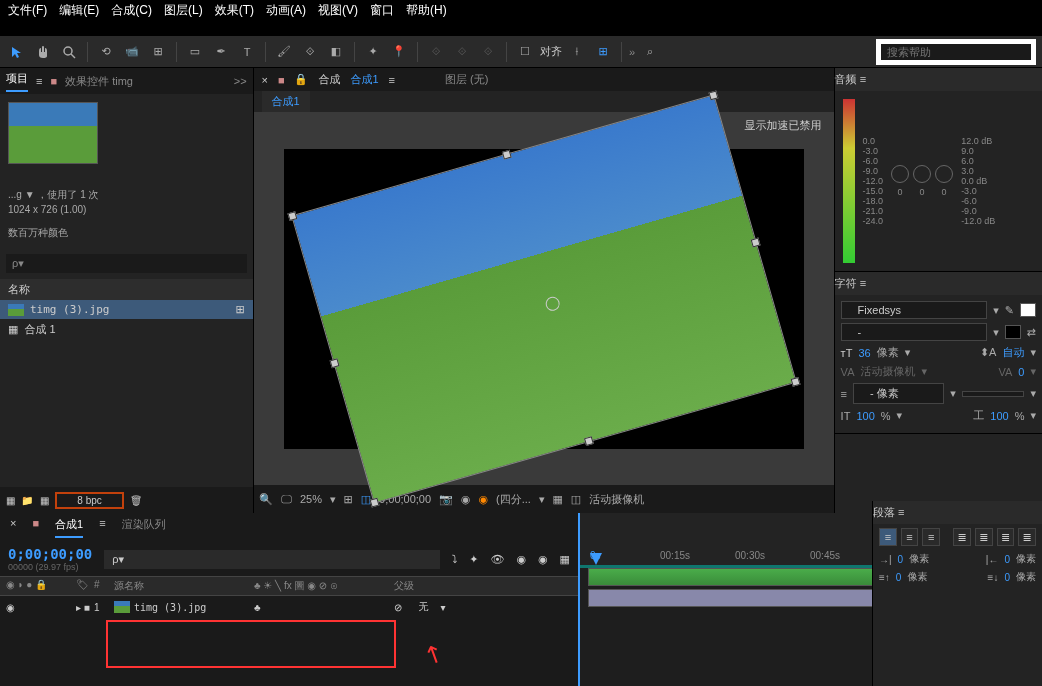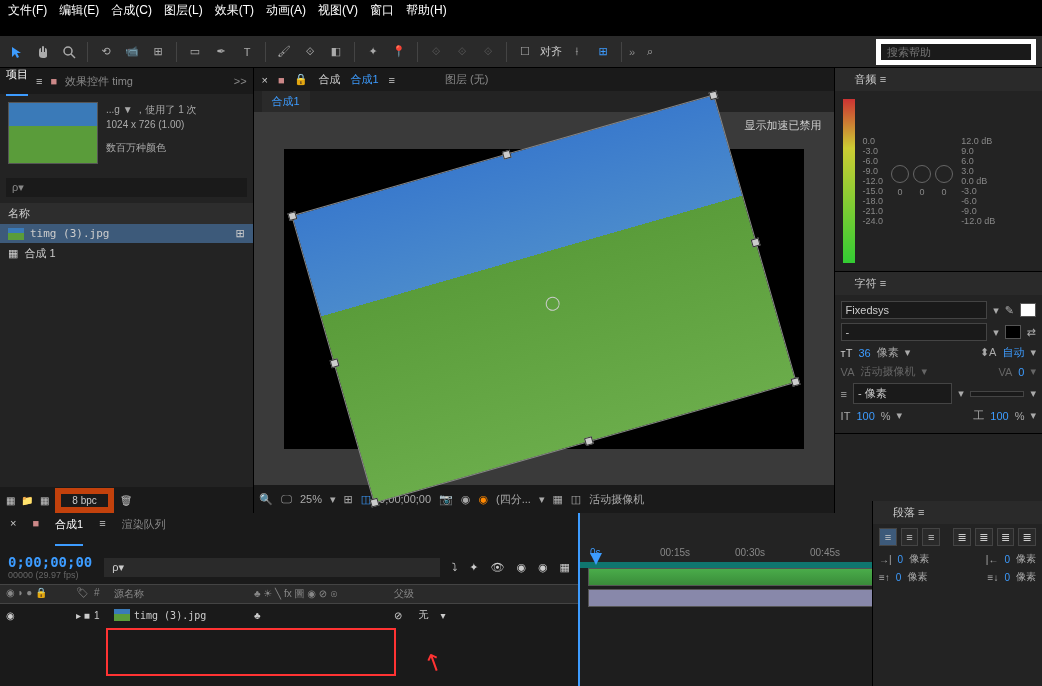--- a/index.html
+++ b/index.html
@@ -8,23 +8,23 @@
 .menubar span { cursor: default; }
 .toolbar { background: #2a2a2a; height: 32px; display: flex; align-items: center; gap: 4px; padding: 0 6px; border-bottom: 1px solid #000; }
 .tool-btn { width: 22px; height: 22px; display: flex; align-items: center; justify-content: center; color: #aaa; }
 .tool-btn.active { color: #3d9cff; }
 .tool-sep { width: 1px; height: 20px; background: #444; margin: 0 3px; }
 .search-box { background: #1a1a1a; border: 5px solid #ffffff; padding: 2px 6px; color: #888; margin-left: auto; width: 160px; font-size: 11px; }
 
 .main { display: flex; height: 445px; }
 .left-panel { width: 258px; background: #232323; display: flex; flex-direction: column; border-right: 1px solid #000; }
 .panel-tabs { display: flex; background: #1a1a1a; height: 26px; align-items: center; padding: 0 6px; gap: 8px; font-size: 11px; }
-.tab-active { color: #fff; border-bottom: 2px solid #3d9cff; padding-bottom: 12px; }
+.tab-active { color: #fff; border-bottom: 2px solid #3d9cff; padding-bottom: 4px; }
 .tab-inactive { color: #888; }
-.thumb-row { display: flex; padding: 8px; gap: 8px; }
+.thumb-row { display: flex; padding: 8px; gap: 23px; flex-direction: column; }
 .thumb { width: 90px; height: 62px; background: linear-gradient(to bottom, #3a7ab8 38%, #5a9c3a 38%); border: 1px solid #555; }
 .thumb-info { color: #aaa; font-size: 10px; line-height: 1.5; }
 .proj-search { margin: 6px; background: #1a1a1a; padding: 3px 6px; color: #888; font-size: 11px; }
 .proj-list { flex: 1; background: #232323; }
 .proj-header { background: #2d2d2d; padding: 3px 8px; font-size: 11px; color: #ccc; }
 .proj-item { display: flex; align-items: center; padding: 3px 8px; gap: 6px; font-size: 11px; }
 .proj-item.sel { background: #3d5a7a; }
 .proj-footer { height: 26px; background: #1a1a1a; display: flex; align-items: center; padding: 0 6px; gap: 6px; font-size: 10px; }
 
 .center-panel { flex: 1; background: #232323; display: flex; flex-direction: column; }
@@ -32,43 +32,43 @@
 .comp-tab-sub { background: #2a2a2a; padding: 3px 10px; margin: 0 8px; width: fit-content; font-size: 11px; color: #3d9cff; }
 .viewport { flex: 1; background: #3a3a3a; position: relative; display: flex; align-items: center; justify-content: center; padding: 20px 30px; }
 .accel-text { position: absolute; top: 6px; right: 12px; color: #ccc; font-size: 11px; }
 .canvas-area { width: 520px; height: 300px; background: #000; position: relative; display: flex; align-items: center; justify-content: center; overflow: visible; }
 .rotated-img { width: 440px; height: 300px; background: linear-gradient(to bottom, #3a7acc 0%, #4a8acc 35%, #5a9c3a 35%, #6aac4a 100%); transform: rotate(-16deg); position: relative; border: 1px solid #888; }
 .handle { width: 8px; height: 8px; background: #ccc; border: 1px solid #333; position: absolute; }
 .viewport-toolbar { height: 28px; background: #1a1a1a; display: flex; align-items: center; padding: 0 6px; gap: 8px; font-size: 11px; color: #aaa; }
 
 .right-panel { width: 212px; background: #232323; display: flex; flex-direction: column; border-left: 1px solid #000; }
 .rp-section { border-bottom: 1px solid #000; }
-.rp-header { background: #2a2a2a; padding: 4px 20px; font-size: 11px; color: #ccc; }
+.rp-header { background: #2a2a2a; padding: 4px 0; font-size: 11px; color: #ccc; }
 .audio-meter { display: flex; padding: 8px; gap: 8px; height: 180px; }
 .meter-grad { width: 12px; background: linear-gradient(to bottom, #cc3333, #cccc33 30%, #33cc33); }
 .meter-scale { font-size: 9px; color: #888; display: flex; flex-direction: column; justify-content: center; }
 .knob-col { display: flex; flex-direction: column; align-items: center; gap: 4px; font-size: 9px; color: #888; }
 .knob { width: 18px; height: 18px; border: 1px solid #666; border-radius: 50%; }
 .char-body { padding: 6px; font-size: 11px; color: #aaa; }
 .char-row { display: flex; align-items: center; gap: 6px; margin-bottom: 4px; }
-.char-select { background: #1a1a1a; border: 1px solid #444; padding: 2px 4px; flex: 1; color: #ccc; font-size: 11px; }
+.char-select { background: #1a1a1a; border: 1px solid #444; padding: 2px 16px; flex: 1; color: #ccc; font-size: 11px; }
 .blue-val { color: #3d9cff; }
 
 .timeline { height: 189px; background: #1a1a1a; display: flex; }
 .tl-left { width: 580px; display: flex; flex-direction: column; border-right: 2px solid #3d9cff; }
 .tl-tabs { background: #1a1a1a; padding: 4px 10px; display: flex; gap: 16px; font-size: 11px; }
 .tl-time-row { display: flex; align-items: center; padding: 4px 8px; gap: 12px; }
 .timecode { color: #3d9cff; font-size: 14px; font-family: monospace; font-weight: bold; }
 .tl-header-row { background: #2a2a2a; display: flex; padding: 2px 6px; font-size: 10px; color: #888; border-top: 1px solid #444; border-bottom: 1px solid #444; }
 .tl-layer-row { display: flex; padding: 3px 6px; font-size: 10px; color: #ccc; align-items: center; }
 .red-box { border: 2px solid #ff3333; width: 290px; height: 48px; margin-left: 106px; margin-top: 2px; position: relative; }
 .red-arrow { position: absolute; right: -50px; top: 18px; color: #ff3333; font-size: 24px; transform: rotate(25deg); }
 
 .tl-right { flex: 1; background: #1e1e1e; position: relative; }
-.tl-ruler { height: 55px; background: #232323; display: flex; align-items: flex-end; padding-bottom: 4px; font-size: 10px; color: #888; position: relative; border-bottom: 6px solid #0f766e;}
+.tl-ruler { height: 55px; background: #232323; display: flex; align-items: flex-end; padding-bottom: 4px; font-size: 10px; color: #888; position: relative; border-bottom: 3px solid #0f766e;}
 .playhead { position: absolute; left: 10px; top: 40px; width: 12px; height: 12px; background: #3d9cff; clip-path: polygon(0 0, 100% 0, 50% 100%);}
 .tl-track { height: 18px; background: linear-gradient(to bottom, #4aac4a, #3a8c3a); margin: 0 8px; border: 1px solid #555;}
 .tl-track2 { height: 18px; background: #8888aa; margin: 3px 8px; border: 1px solid #555;}
 
 .para-panel { position: absolute; right: 0; bottom: 0; width: 170px; height: 185px; background: #232323; border-left: 1px solid #000; }
 .para-row { display: flex; gap: 4px; padding: 4px 6px; }
 .align-btn { width: 20px; height: 18px; background: #2a2a2a; border: 1px solid #444; display: flex; align-items: center; justify-content: center; }
 .indent-row { display: flex; gap: 6px; padding: 2px 6px; font-size: 10px; color: #aaa; align-items: center; }
 
 svg { pointer-events: none; }
@@ -164,21 +164,21 @@
       </div>
       <div class="proj-item">
         <span>▦</span>
         <span>合成 1</span>
       </div>
     </div>
     <div class="proj-footer">
       <span>▦</span>
       <span>📁</span>
       <span>▦</span>
-      <span style="border:6px solid #c2410c;padding:1px 11px">8 bpc</span>
+      <span style="border:2px solid #c2410c;padding:1px 20px">8 bpc</span>
       <span>🗑</span>
     </div>
   </div>
 
   <div class="center-panel">
     <div class="comp-tabs">
       <span>×</span>
       <span style="color:#c88">■</span>
       <span>🔒</span>
       <span>合成</span>

